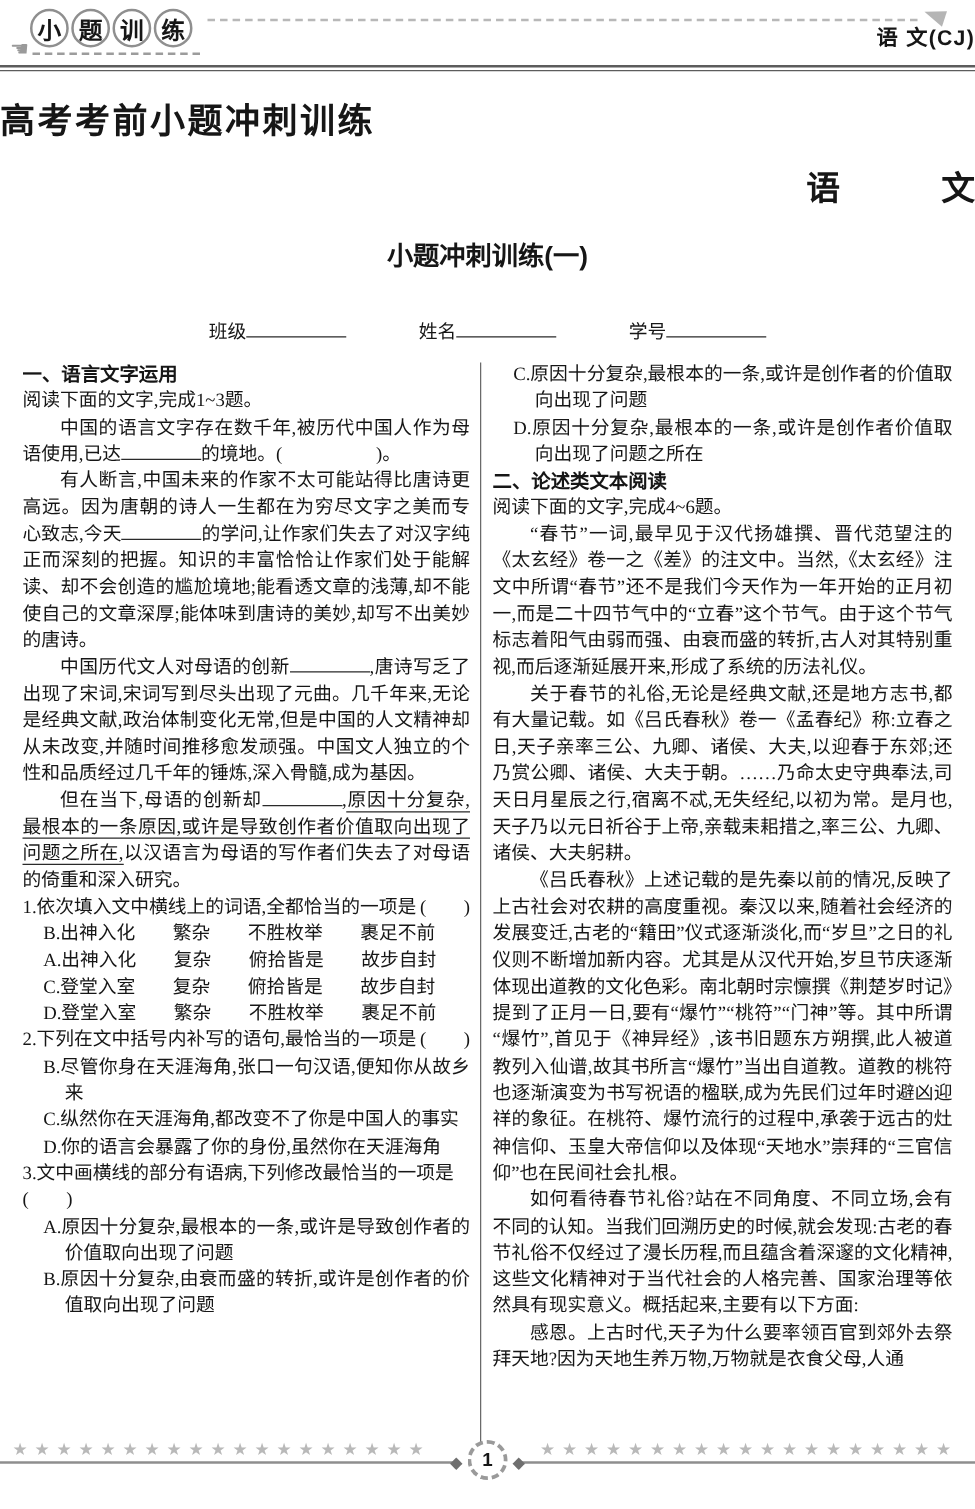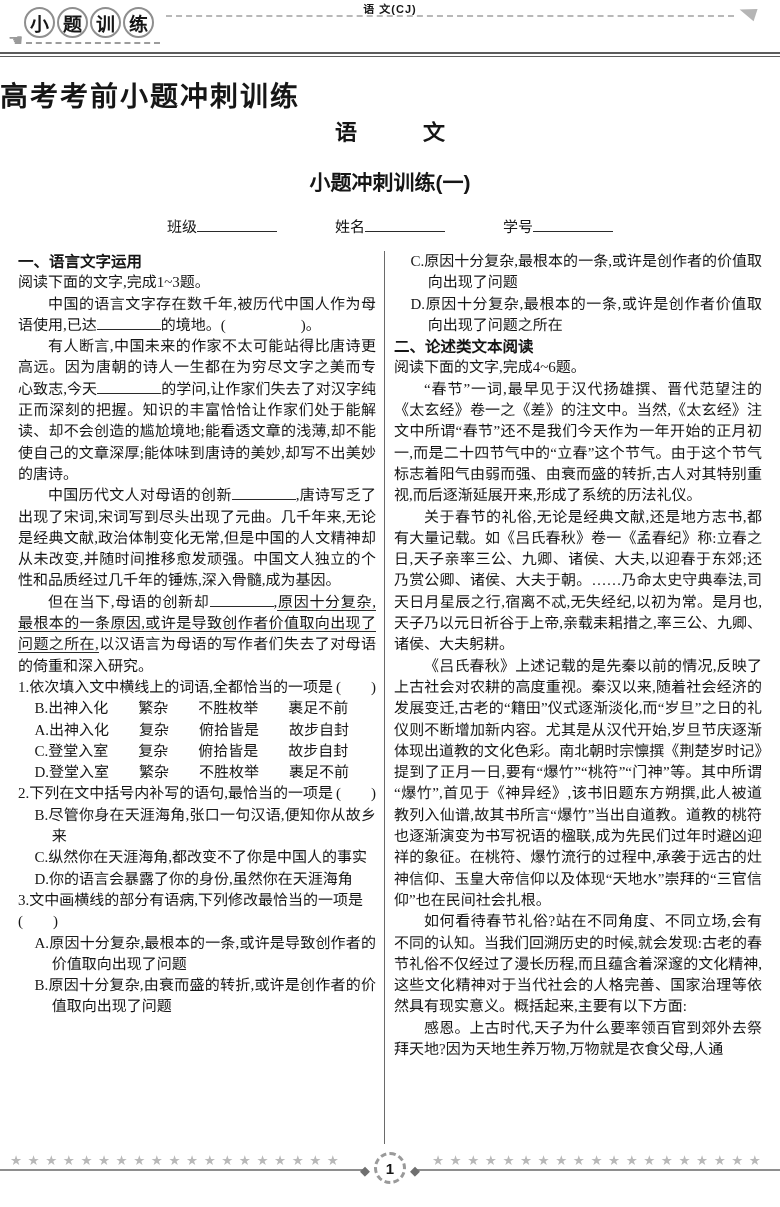--- a/index.html
+++ b/index.html
@@ -19,28 +19,28 @@
     width:31px; height:31px; border:2px solid #8f8f8f; border-radius:50%;
     display:flex; align-items:center; justify-content:center;
     font-size:19px; background:#fff; margin-right:2px;
   }
   .badge-underline { position:absolute; left:26px; top:42px; width:134px; border-top:2px dashed #9c9c9c; }
   .hand-glyph { position:absolute; left:8px; top:30px; color:#9a9a9a; font-size:17px; font-family:"DejaVu Sans",sans-serif; }
   .hdr-dash { position:absolute; left:166px; right:46px; top:15px; border-top:2px dashed #b8b8b8; }
   .mega-icon { position:absolute; right:24px; top:6px; width:0; height:0;
     border-top:6px solid transparent; border-bottom:7px solid transparent;
     border-right:17px solid #b5b5b5; transform:rotate(18deg); }
-  .hdr-subject { text-align:center; padding-top:0; font-size:11px; letter-spacing:1px; }
+  .hdr-subject { text-align:right; padding-top:16px; font-size:17px; letter-spacing:1px; }
   .hdr-rule { position:absolute; left:0; right:0; top:52px; border-top:2px solid #5c5c5c; border-bottom:1px solid #5c5c5c; height:5px; }
 
   
   .title-main   { text-align:left; margin-top:16px; font-size:28px; letter-spacing:2px; }
-  .title-subject{ text-align:center; font-size:22px; }
+  .title-subject{ text-align:right; margin-top:15px; font-size:27px; }
   .title-series { text-align:center; margin-top:20px; font-size:21px; }
-  .student-row  { display:flex; justify-content:center; gap:58px; margin-top:19px; font-size:15px; }
+  .student-row  { display:flex; justify-content:center; gap:58px; margin-top:35px; font-size:15px; }
   .student-item { white-space:nowrap; }
   .write-blank  { display:inline-block; width:80px; height:14px; border-bottom:1px solid #2a2a2a; }
 
   
   .cols { display:flex; margin:15px 18px 0 18px; align-items:stretch; min-height:893px; }
   .col-left  { width:366px; padding-right:8px; }
   .col-right { width:358px; border-left:1px solid #6a6a6a; padding-left:9px; flex:1; }
   .cols p { margin:0; line-height:21.3px; text-align:justify; }
   .sec-heading { font-size:15.5px; }
   .para { text-indent:2em; }

